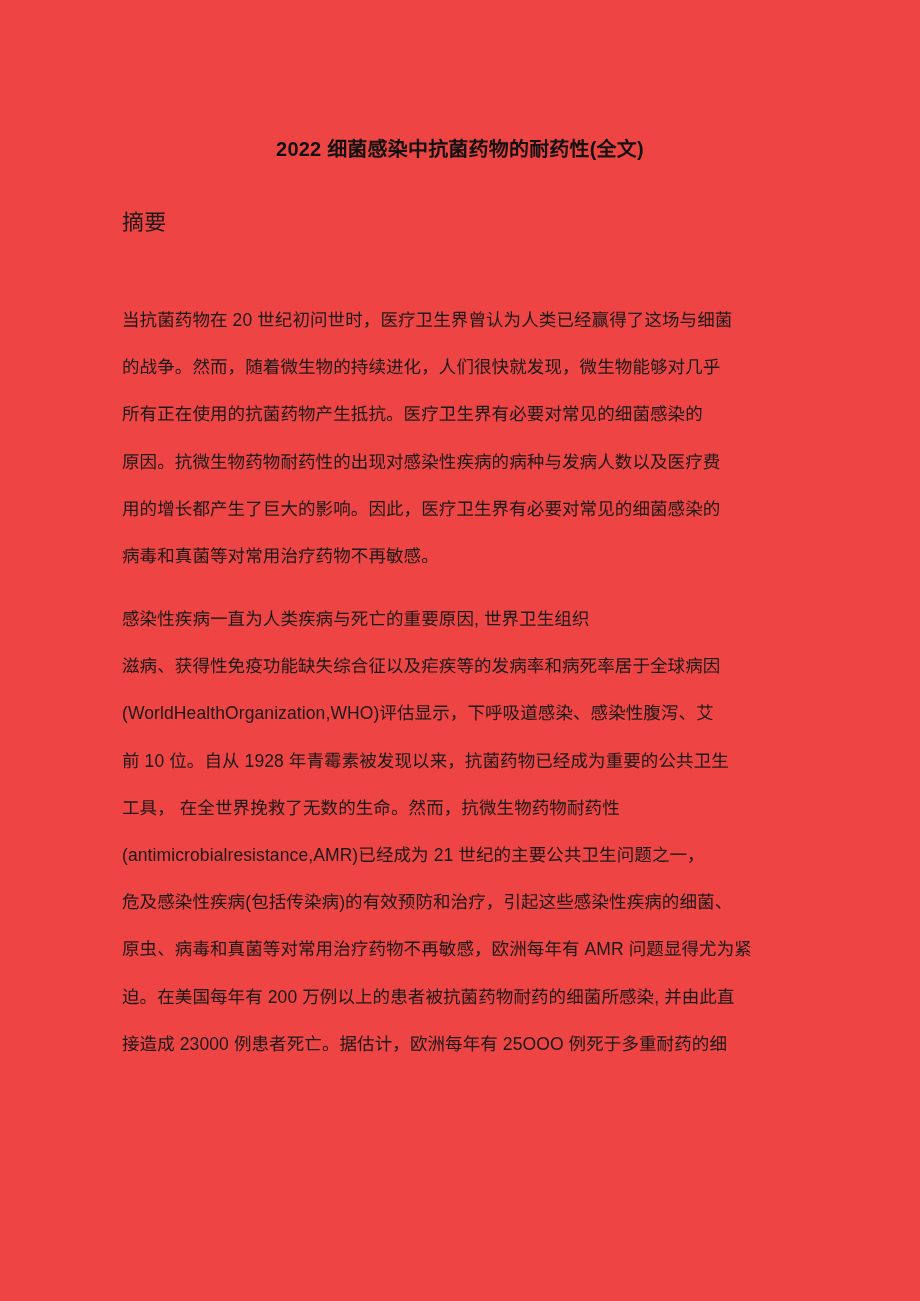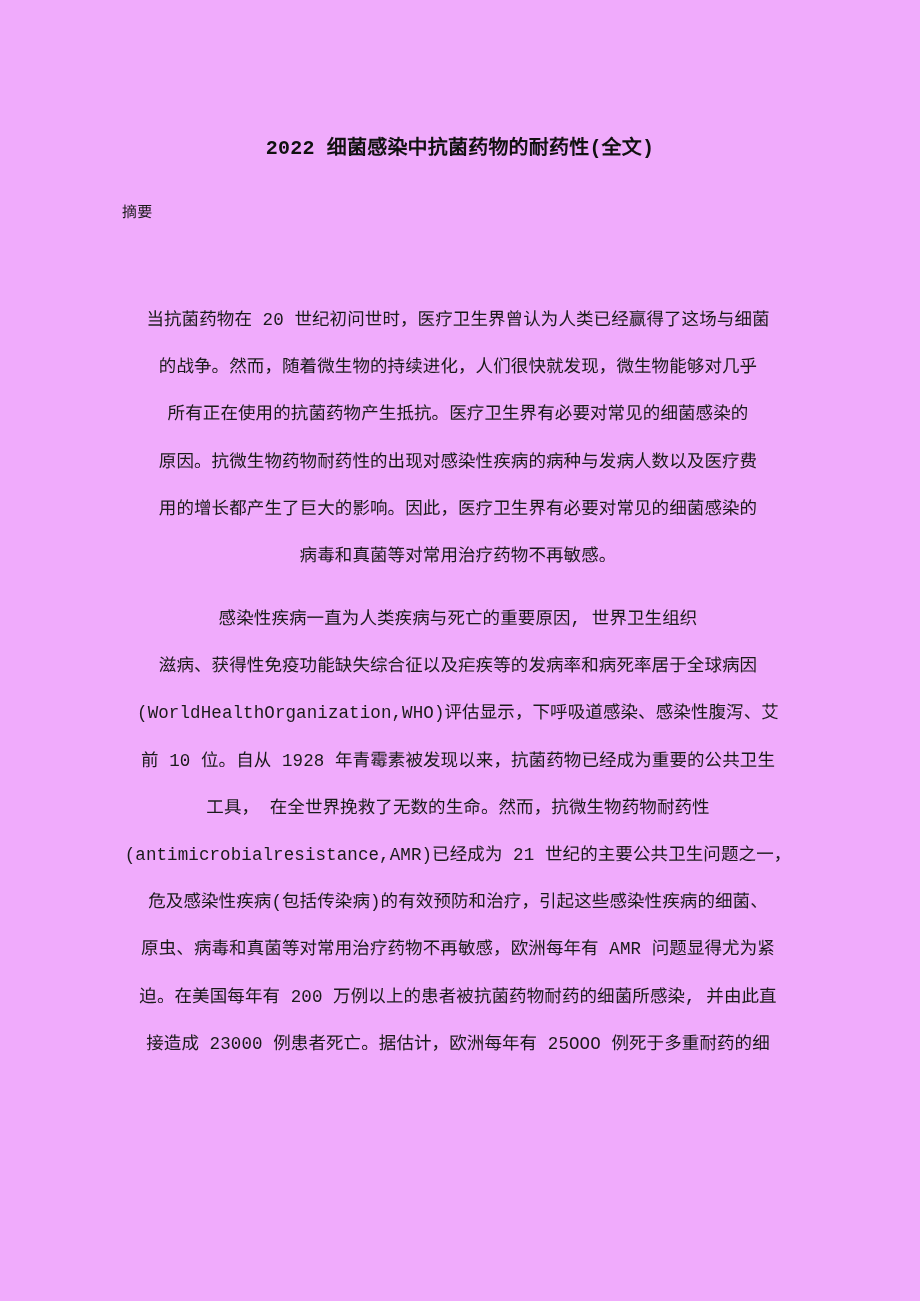--- a/index.html
+++ b/index.html
@@ -31,48 +31,48 @@
     font-size: 20px;
     font-weight: bold;
     letter-spacing: 0.2px;
     color: #111111;
     line-height: 28px;
     white-space: nowrap;
   }
   .section-heading {
     position: absolute;
     left: 122px;
-    top: 199px;
-    font-size: 15px;
+    top: 208px;
+    font-size: 22px;
     font-weight: normal;
     color: #1a1a1a;
     line-height: 30px;
     letter-spacing: 0.3px;
   }
   .para {
     position: absolute;
     left: 122px;
     width: 672px;
     font-size: 17.5px;
     line-height: 47.2px;
     color: #1a1a1a;
     letter-spacing: 0.1px;
-    text-align: center;
+    text-align: left;
   }
   .para .line {
     display: block;
     white-space: nowrap;
   }
   #abstract-body { top: 297px; }
   #intro-body    { top: 596px; }
 </style>
 </head>
 <body>
 
-<div class="page" style="background: #f0abfc; color: rgb(26, 26, 26); font-family: Liberation Mono, monospace;">
+<div class="page" style="background: #ef4444; color: rgb(26, 26, 26);">
 
   <h1 class="doc-title">2022 细菌感染中抗菌药物的耐药性(全文)</h1>
 
   <div class="section-heading">摘要</div>
 
   <div class="para" id="abstract-body">
       <span class="line">当抗菌药物在 20 世纪初问世时，医疗卫生界曾认为人类已经赢得了这场与细菌</span>
       <span class="line">的战争。然而，随着微生物的持续进化，人们很快就发现，微生物能够对几乎</span>
       <span class="line">所有正在使用的抗菌药物产生抵抗。医疗卫生界有必要对常见的细菌感染的</span>
       <span class="line">原因。抗微生物药物耐药性的出现对感染性疾病的病种与发病人数以及医疗费</span>

